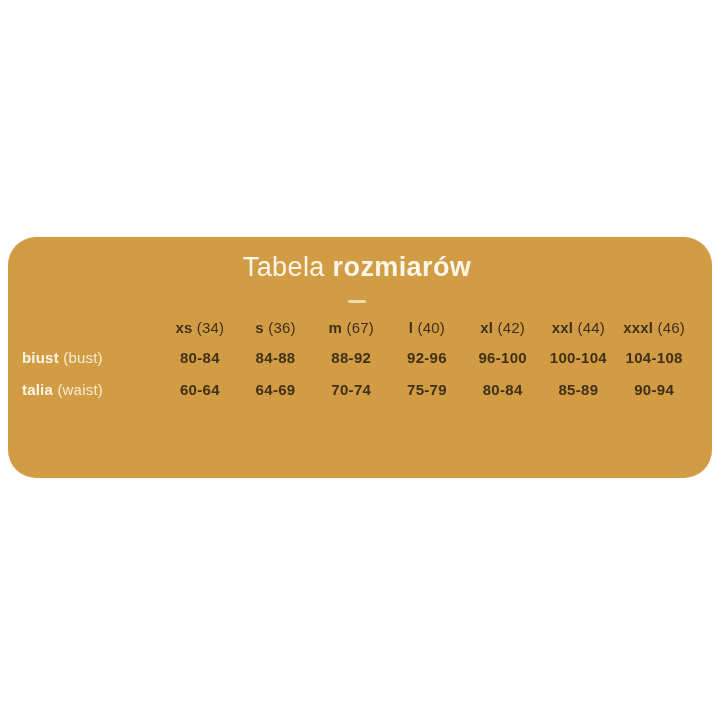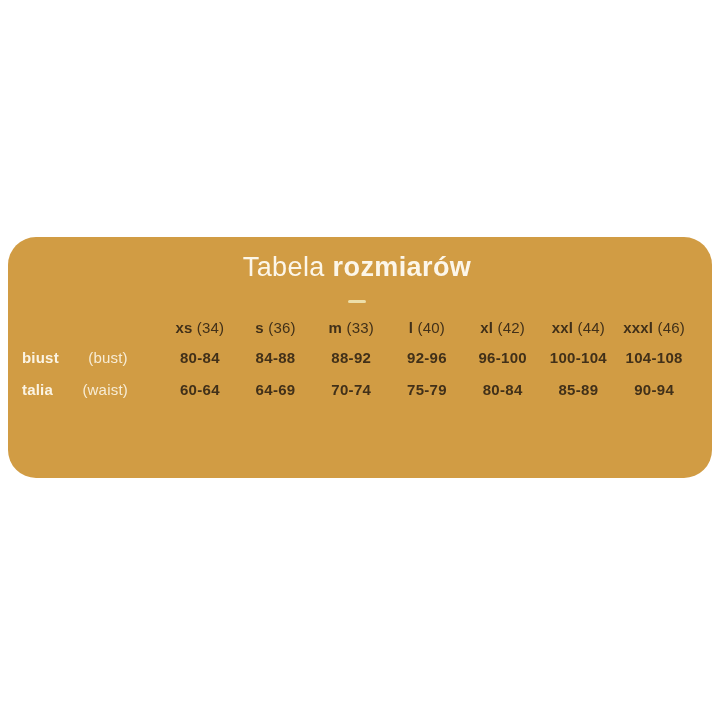--- a/index.html
+++ b/index.html
@@ -65,21 +65,21 @@
   }
   thead th.col-head .col-number { font-weight: 400; }
   thead th.label-col-head { width: 140px; }
   tbody th.row-label {
     text-align: left;
     color: #fbf4e4;
     font-weight: 700;
     height: 32px;
     letter-spacing: 0.2px;
   }
-  tbody th.row-label .label-en { font-weight: 400; color: #f7ecd5; margin-left: 25px; }
+  tbody th.row-label .label-en { font-weight: 400; color: #f7ecd5; }
   tbody td.value-cell {
     color: #413019;
     text-align: center;
     height: 32px;
     font-weight: 700;
     letter-spacing: 0.3px;
   }
 </style>
 </head>
 <body>
@@ -87,21 +87,21 @@
 <div class="page">
   <div class="card">
     <h1 class="title"><span>Tabela</span> <span class="title-bold">rozmiarów</span></h1>
     <div class="divider"></div>
     <table class="size-table">
       <thead>
         <tr id="header-row">
           <th class="label-col-head"></th>
         <th class="col-head"><span>xs</span><span class="col-number"> (34)</span></th>
             <th class="col-head"><span>s</span><span class="col-number"> (36)</span></th>
-            <th class="col-head"><span>m</span><span class="col-number"> (33)</span></th>
+            <th class="col-head"><span>m</span><span class="col-number"> (67)</span></th>
             <th class="col-head"><span>l</span><span class="col-number"> (40)</span></th>
             <th class="col-head"><span>xl</span><span class="col-number"> (42)</span></th>
             <th class="col-head"><span>xxl</span><span class="col-number"> (44)</span></th>
             <th class="col-head"><span>xxxl</span><span class="col-number"> (46)</span></th>
           </tr>
       </thead>
       <tbody id="body-rows">
           <tr>
             <th class="row-label"><span>biust</span><span class="label-en"> (bust)</span></th>
             <td class="value-cell">80-84</td>

